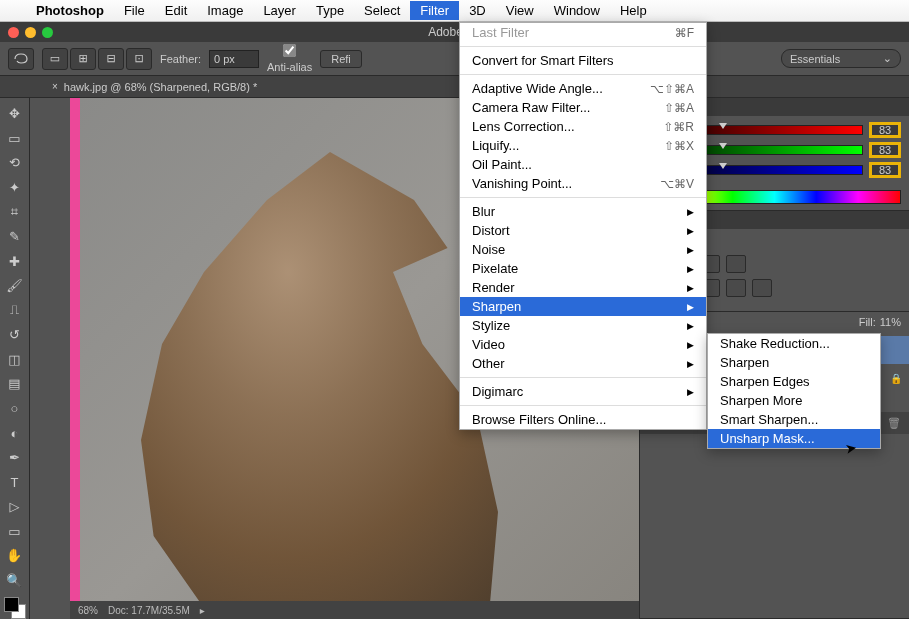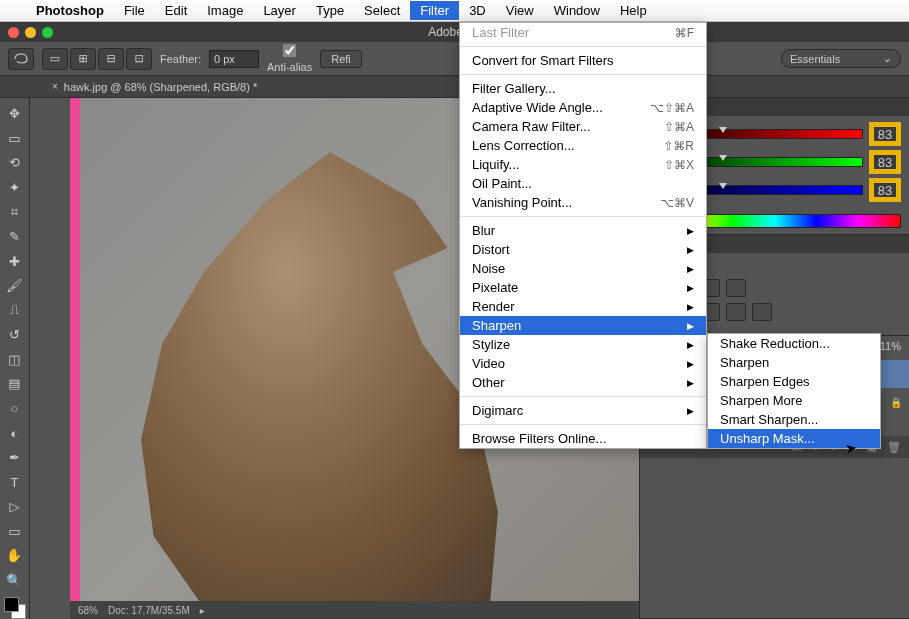--- a/index.html
+++ b/index.html
@@ -48,21 +48,21 @@
 .ptab { background: #3a3a3a; padding: 3px 8px; display: flex; gap: 12px; }
 .ptab span { color: #999; }
 .ptab span.active { color: #ddd; }
 .color-sliders { padding: 6px 8px; }
 .cslider { display: flex; align-items: center; gap: 6px; margin-bottom: 4px; }
 .cslider .track { flex: 1; height: 10px; border: 1px solid #222; position: relative; }
 .cslider .track.r { background: linear-gradient(to right, #000, #f00); }
 .cslider .track.g { background: linear-gradient(to right, #000, #0f0); }
 .cslider .track.b { background: linear-gradient(to right, #000, #00f); }
 .cslider .tri { position: absolute; top: -3px; left: 33%; width: 0; height: 0; border-left: 4px solid transparent; border-right: 4px solid transparent; border-top: 6px solid #ccc; }
-.cslider input { width: 32px; height: 24px; background: #3a3a3a; border: 5px solid #eab308; color: #ccc; font-size: 13px; text-align: center; }
+.cslider input { width: 32px; height: 16px; background: #3a3a3a; border: 3px solid #eab308; color: #ccc; font-size: 11px; text-align: center; }
 .spectrum { height: 14px; margin: 2px 8px 6px; background: linear-gradient(to right, #f00, #ff0, #0f0, #0ff, #00f, #f0f, #f00); border: 1px solid #222; }
 .adj-body { padding: 8px; }
 .adj-body .lbl { margin-bottom: 6px; }
 .iconrow { display: flex; gap: 6px; margin-bottom: 6px; }
 .iconrow .ai { width: 20px; height: 18px; background: #4a4a4a; border: 1px solid #2a2a2a; border-radius: 2px; }
 .layers-body { padding: 4px 0; min-height: 80px; }
 .layer-row { display: flex; align-items: center; height: 28px; padding: 0 6px; gap: 8px; }
 .layer-row.sel { background: #5a7aa8; color: #fff; }
 .layer-row .eye { width: 14px; text-align: center; font-size: 12px; }
 .layer-row .thumb { width: 24px; height: 20px; background: #888; border: 1px solid #222; }
@@ -269,23 +269,20 @@
   <div class="dd-item disabled">
       <span>Last Filter</span>
       <span class="sc">⌘F</span>
     </div>
   <div class="dd-sep"></div>
   <div class="dd-item">
       <span>Convert for Smart Filters</span>
     </div>
   <div class="dd-sep"></div>
   <div class="dd-item">
-      <span>Filter Gallery...</span>
-    </div>
-  <div class="dd-item">
       <span>Adaptive Wide Angle...</span>
       <span class="sc">⌥⇧⌘A</span>
     </div>
   <div class="dd-item">
       <span>Camera Raw Filter...</span>
       <span class="sc">⇧⌘A</span>
     </div>
   <div class="dd-item">
       <span>Lens Correction...</span>
       <span class="sc">⇧⌘R</span>

